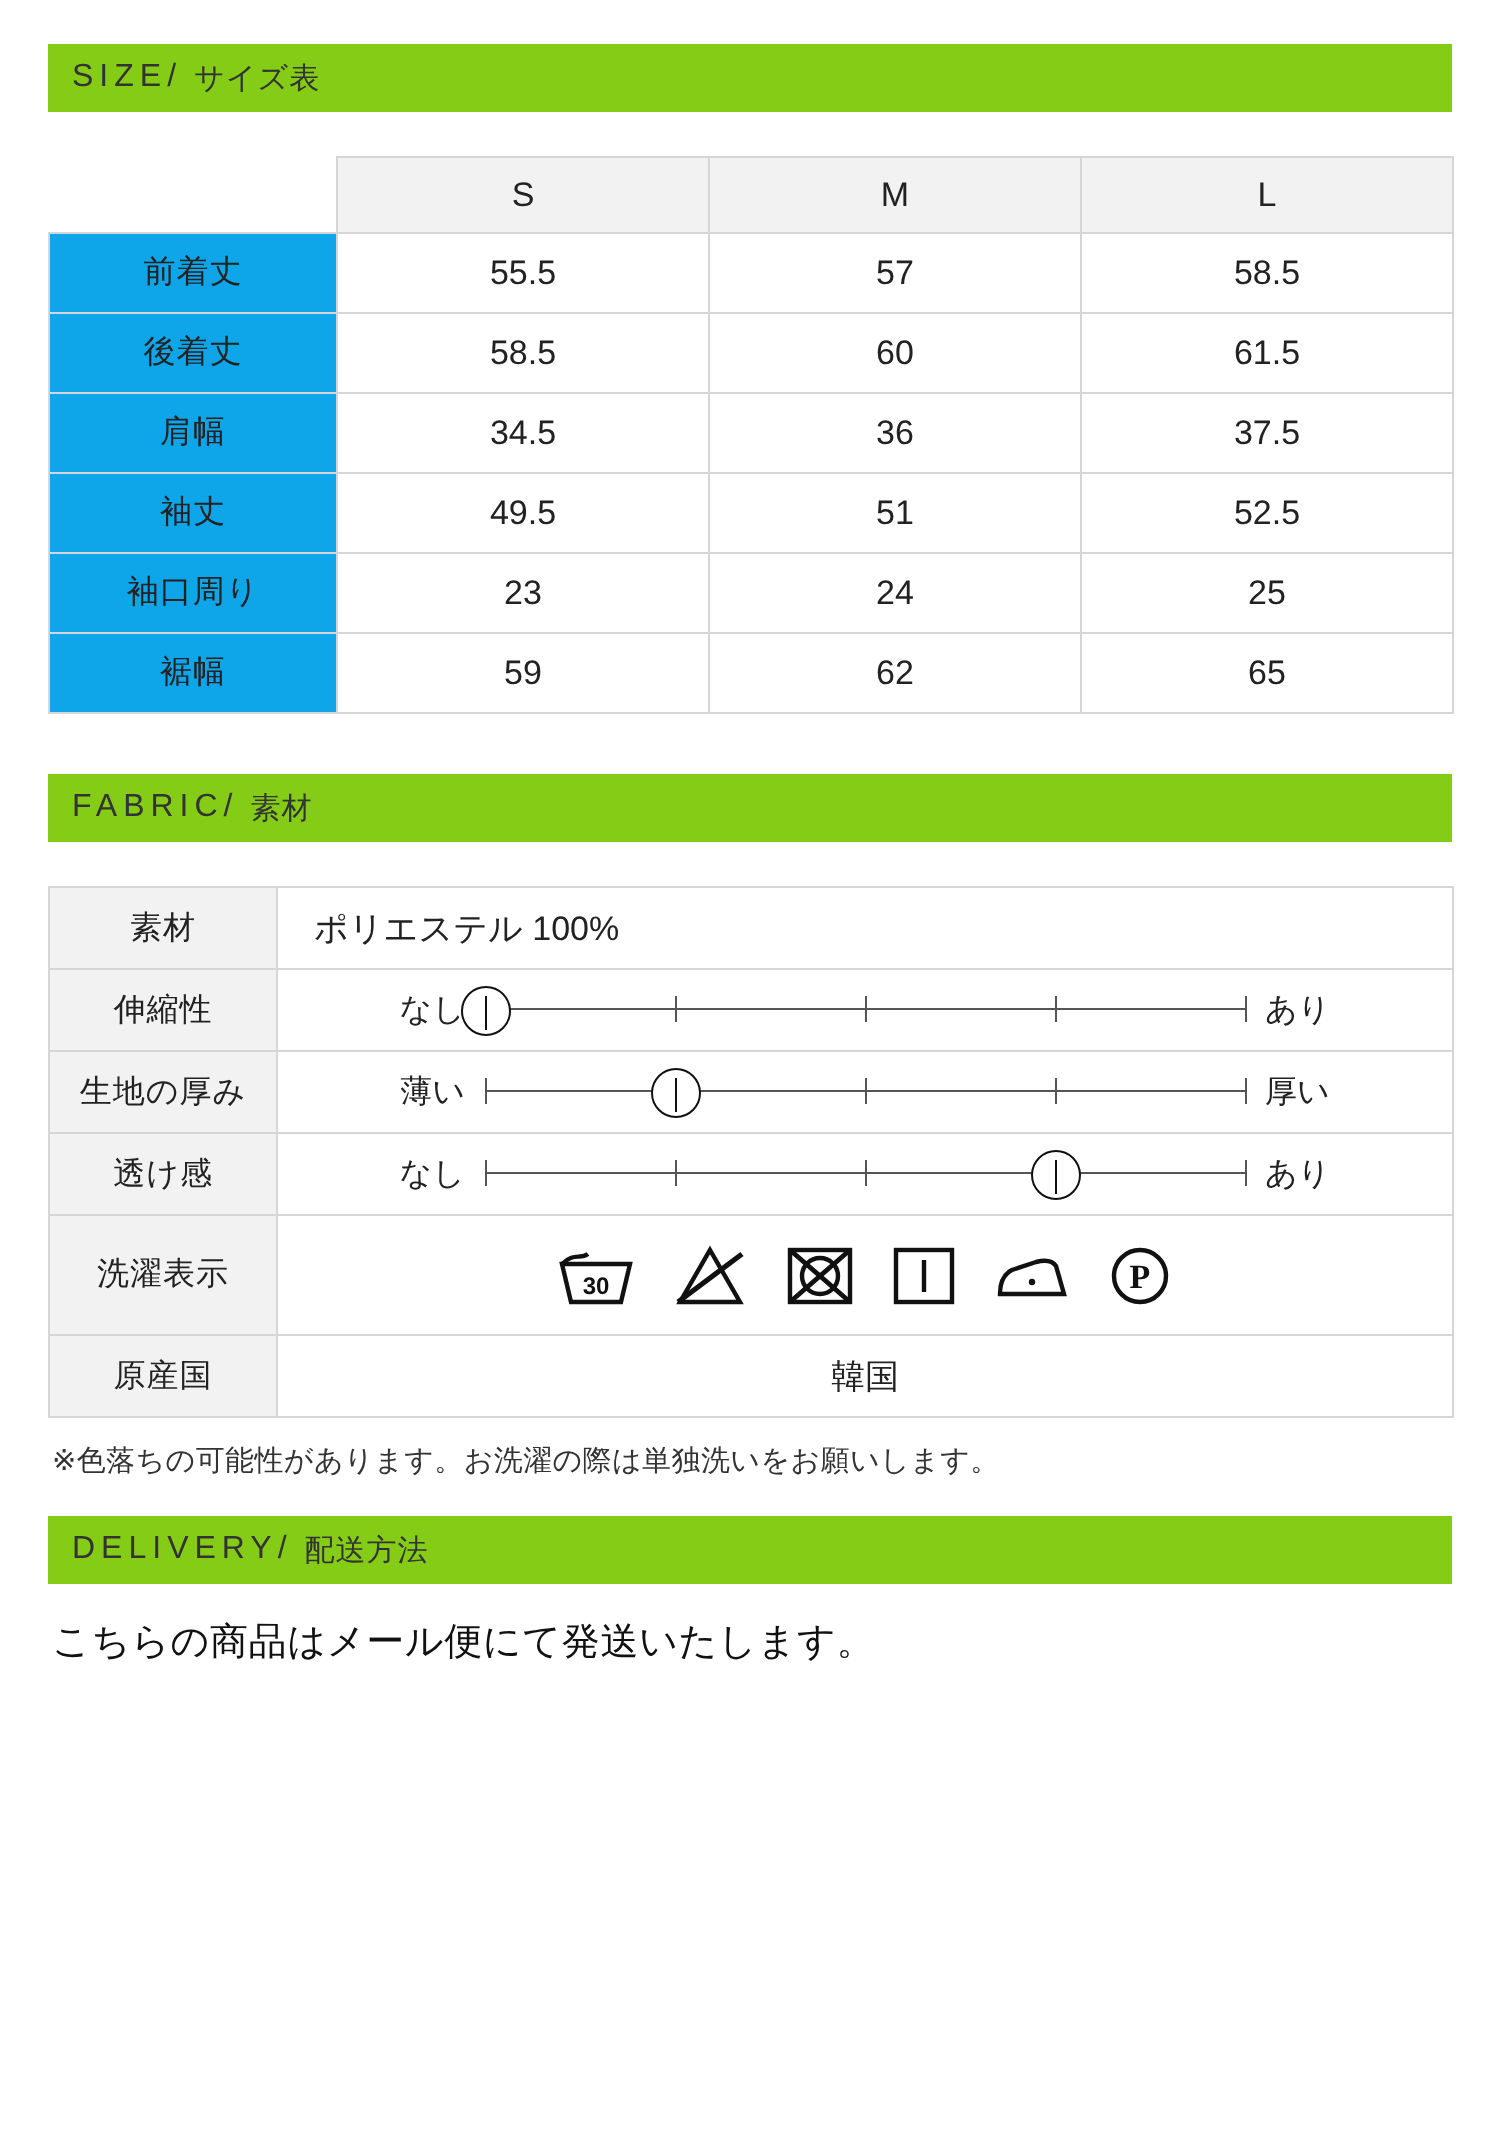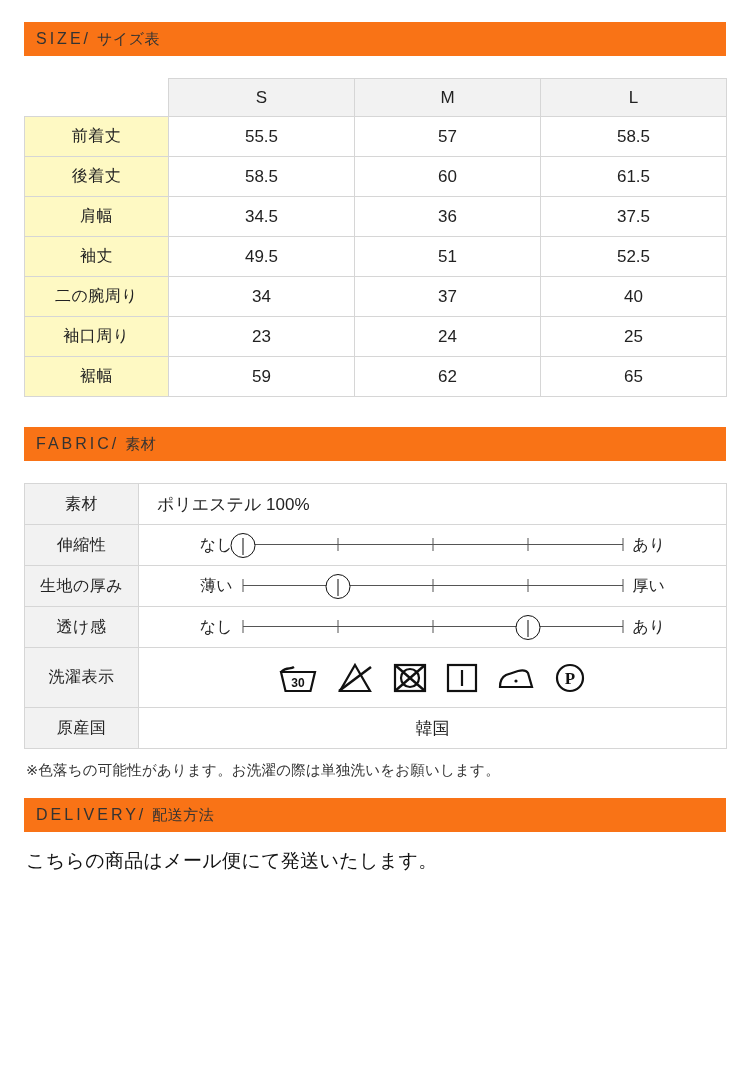--- a/index.html
+++ b/index.html
@@ -16,21 +16,21 @@
     position: relative;
     overflow: hidden;
   }
   .page {
     width: 750px;
     padding: 0 24px;
   }
 
   
   .section-header {
-    background: #f97316;
+    background: #84cc16;
     height: 34px;
     display: flex;
     align-items: center;
     padding-left: 12px;
     font-size: 16px;
     color: #333;
     letter-spacing: 0.5px;
   }
   .section-header .en {
     letter-spacing: 3px;
@@ -63,21 +63,21 @@
   
   #size-table col.c0 { width: 144px; }
   #size-table col.cv { width: 186px; }
   #size-table thead th {
     background: #f2f2f2;
     height: 38px;
     font-size: 17px;
   }
   #size-table thead th.corner { background: #ffffff; border-left-color: #ffffff; border-top-color: #ffffff; }
   #size-table tbody th {
-    background: #fef9c3;
+    background: #0ea5e9;
     font-size: 16px;
     letter-spacing: 0.5px;
   }
   #size-table tbody td { height: 40px; font-size: 17px; }
 
   
   #fabric-table col.c0 { width: 114px; }
   #fabric-table col.c1 { width: 588px; }
   #fabric-table th.label {
     background: #f2f2f2;
@@ -233,26 +233,20 @@
         <th>肩幅</th>
         <td>34.5</td>
         <td>36</td>
         <td>37.5</td>
       </tr>
       <tr>
         <th>袖丈</th>
         <td>49.5</td>
         <td>51</td>
         <td>52.5</td>
-      </tr>
-      <tr>
-        <th>二の腕周り</th>
-        <td>34</td>
-        <td>37</td>
-        <td>40</td>
       </tr>
       <tr>
         <th>袖口周り</th>
         <td>23</td>
         <td>24</td>
         <td>25</td>
       </tr>
       <tr>
         <th>裾幅</th>
         <td>59</td>

